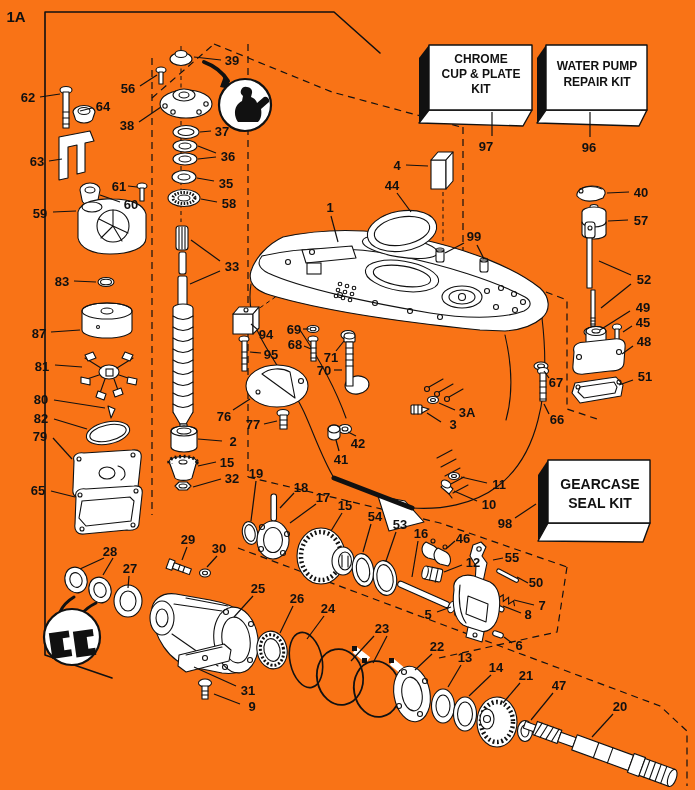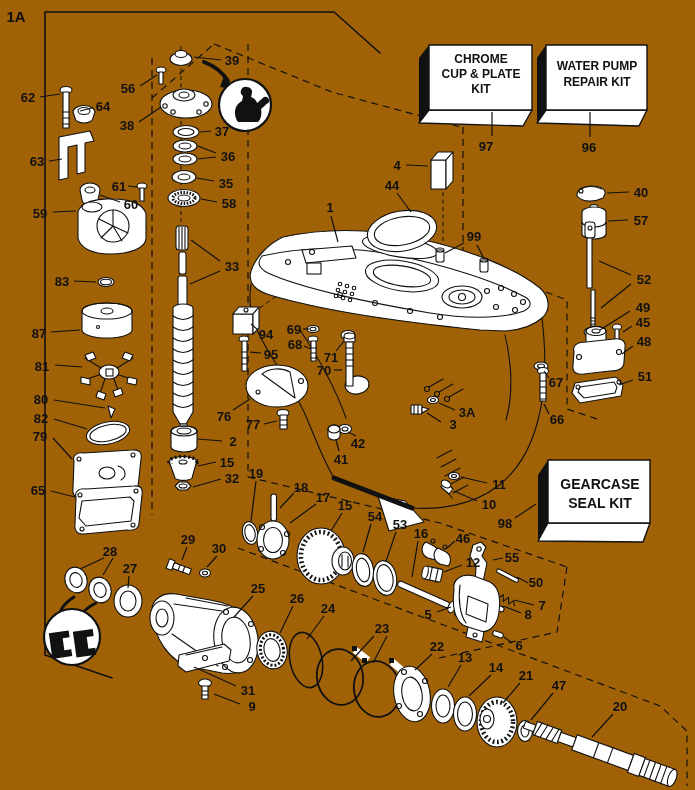--- a/index.html
+++ b/index.html
@@ -1,16 +1,16 @@
 <!DOCTYPE html>
 <html><head>
 <meta charset="utf-8">
 <style>
   html,body{margin:0;padding:0;background:#fff;}
-  .stage{position:relative;width:695px;height:790px;background:#a16207;overflow:hidden;}
+  .stage{position:relative;width:695px;height:790px;background:#f97316;overflow:hidden;}
   svg{display:block;}
   .p{fill:#fff;stroke:#111;stroke-width:1.1;stroke-linejoin:round;}
   .p2{fill:#fff;stroke:#111;stroke-width:1.4;stroke-linejoin:round;}
   .ln{fill:none;stroke:#111;stroke-width:1.1;stroke-linecap:round;}
   .ln2{fill:none;stroke:#111;stroke-width:1.6;stroke-linecap:round;stroke-linejoin:round;}
   .d{fill:none;stroke:#111;stroke-width:1.2;stroke-dasharray:7 5;}
   .d2{fill:none;stroke:#111;stroke-width:1;stroke-dasharray:4 3.5;}
   .blk{fill:#111;stroke:none;}
   .teeth{fill:none;stroke:#111;stroke-width:4.5;stroke-dasharray:1.8 2.6;}
   .thick{stroke:#111;stroke-width:5;stroke-linecap:round;fill:none;}

